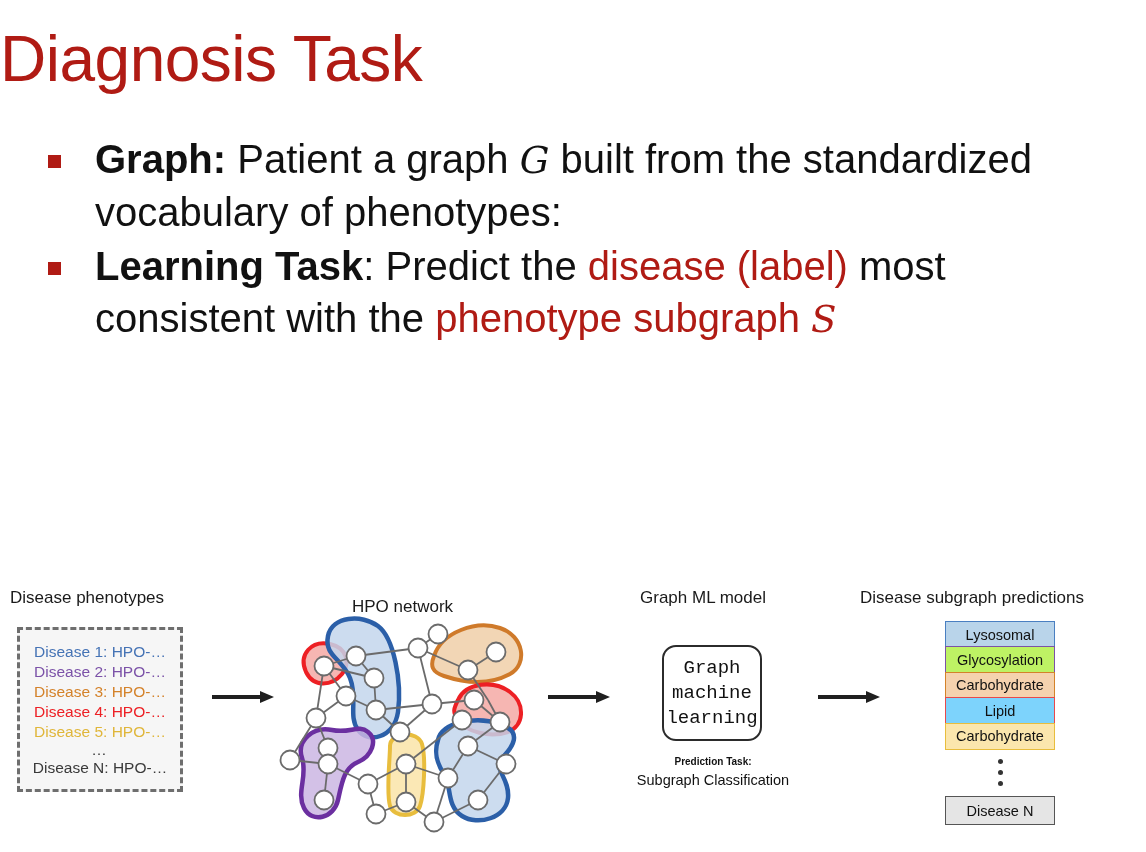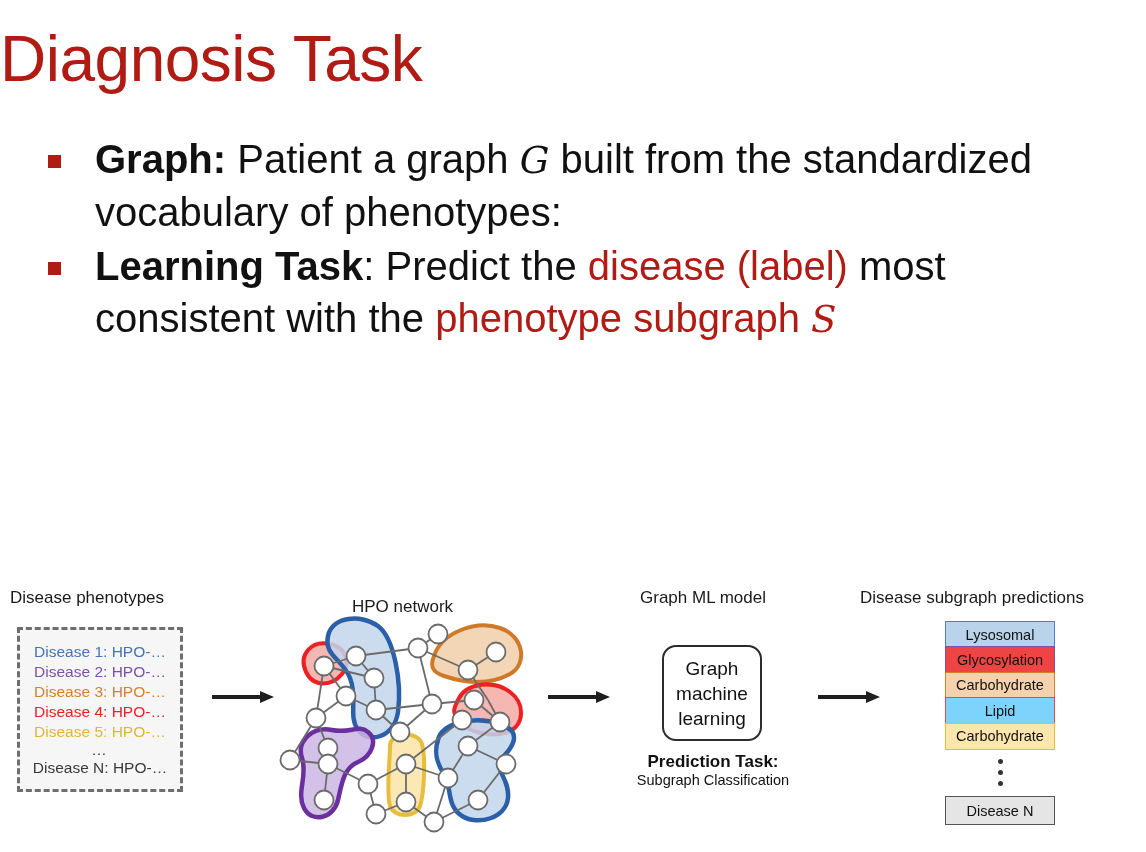--- a/index.html
+++ b/index.html
@@ -140,31 +140,32 @@
     box-sizing: border-box;
     display: flex;
     flex-direction: column;
     align-items: center;
     justify-content: center;
   }
   .model-box span {
     font-size: 19px;
     line-height: 25px;
     color: #111111;
+    font-family: Liberation Mono, monospace;
   }
   .pred-task {
     position: absolute;
     left: 620px;
     top: 164px;
     width: 186px;
     text-align: center;
   }
   .pred-task .pt-head {
     display: block;
-    font-size: 17px;
+    font-size: 10px;
     font-weight: 700;
     color: #111111;
     line-height: 19px;
   }
   .pred-task .pt-sub {
     display: block;
     font-size: 14.5px;
     color: #111111;
     line-height: 19px;
   }
@@ -348,21 +349,21 @@
     <span>machine</span>
     <span>learning</span>
   </div>
   <div class="pred-task">
     <span class="pt-head">Prediction Task:</span>
     <span class="pt-sub">Subgraph Classification</span>
   </div>
 
   <div class="pred-stack" id="pred-stack">
       <div class="pred-box" style="background: rgb(185, 212, 234); border-color: rgb(74, 127, 193);">Lysosomal</div>
-      <div class="pred-box" style="background: #ef4444; border-color: rgb(123, 82, 168);">Glycosylation</div>
+      <div class="pred-box" style="background: #bef264; border-color: rgb(123, 82, 168);">Glycosylation</div>
       <div class="pred-box" style="background: rgb(245, 210, 174); border-color: rgb(212, 130, 42);">Carbohydrate</div>
       <div class="pred-box" style="background: #7dd3fc; border-color: rgb(232, 73, 75);">Lipid</div>
       <div class="pred-box" style="background: rgb(251, 230, 173); border-color: rgb(232, 189, 61);">Carbohydrate</div>
       <div class="vdots">
         <i></i>
         <i></i>
         <i></i>
       </div>
       <div class="pred-box last" style="background: #e5e5e5; border-color: rgb(85, 85, 85);">Disease N</div>
     </div>

